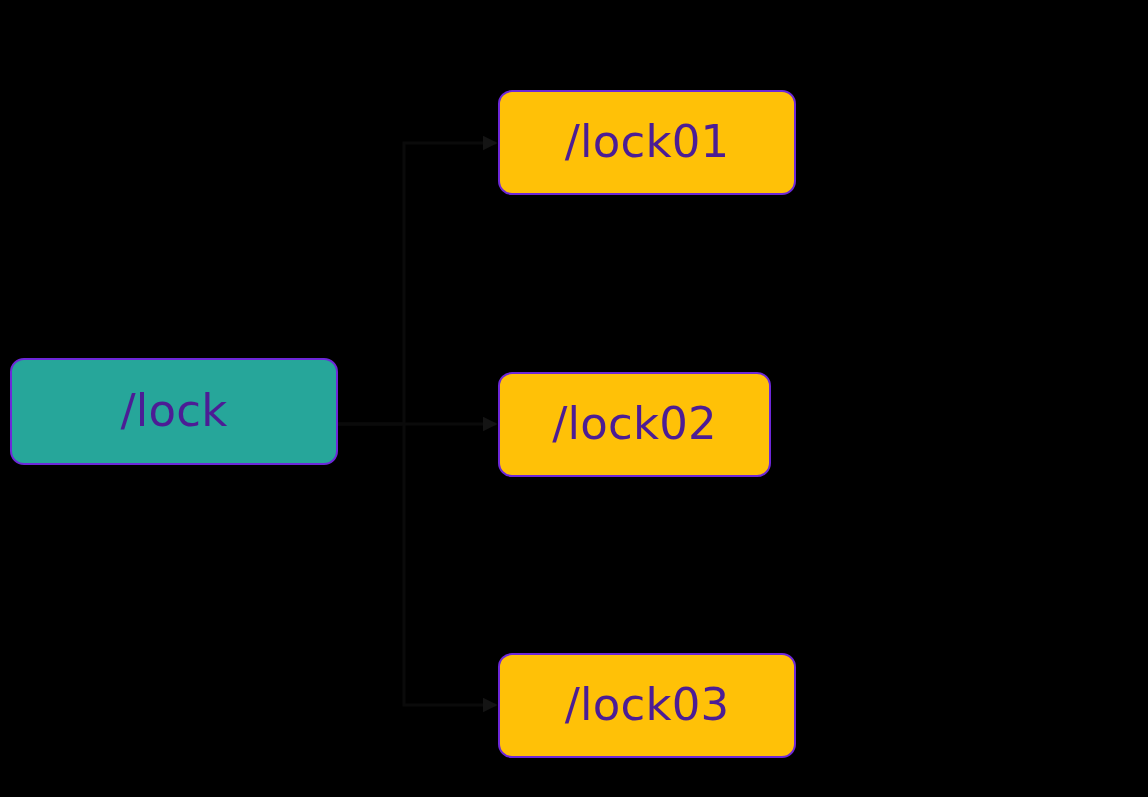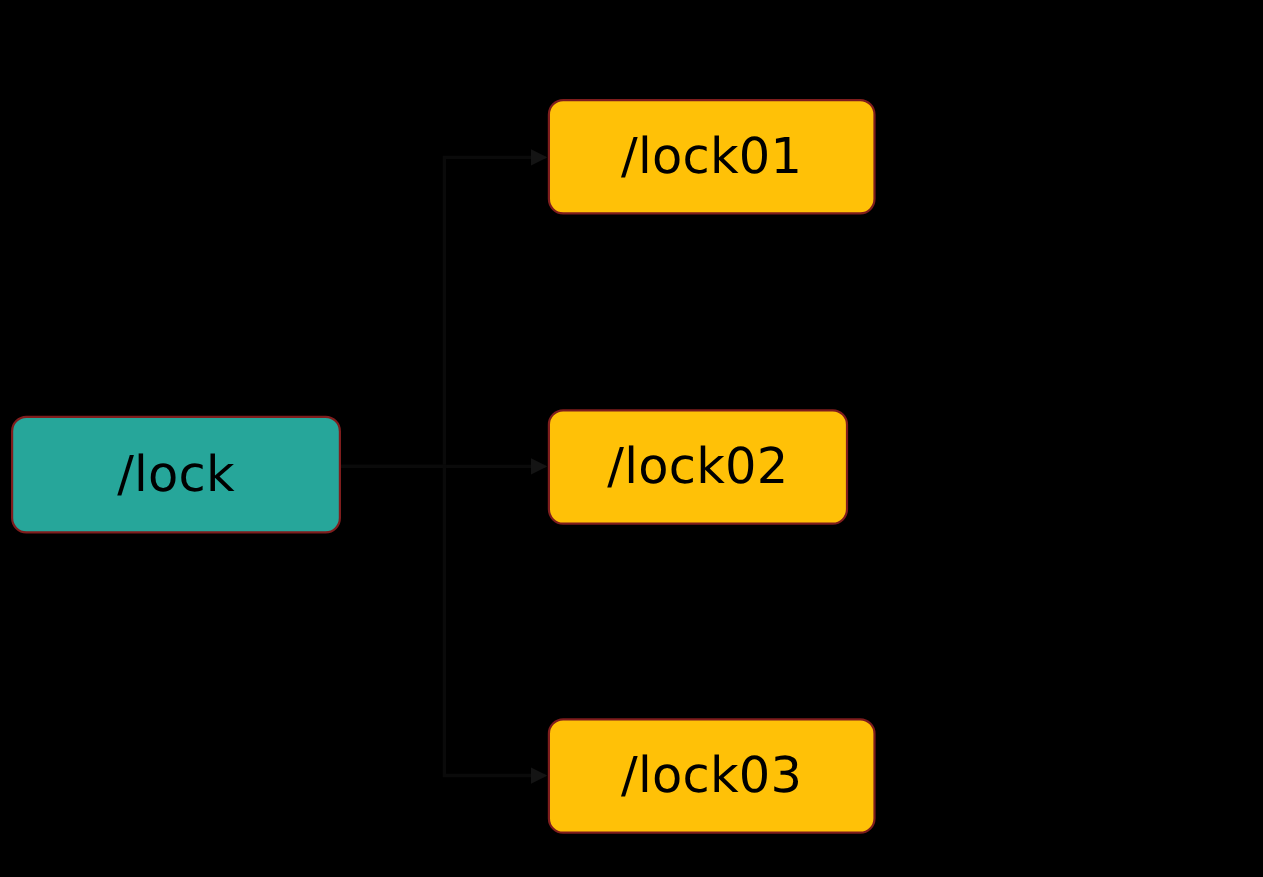--- a/index.html
+++ b/index.html
@@ -24,22 +24,22 @@
     height: 797px;
     pointer-events: none;
   }
   .node {
     position: absolute;
     box-sizing: border-box;
     display: flex;
     align-items: center;
     justify-content: center;
     border-radius: 14px;
-    border: 2px solid #7f1d1d;
-    color: #000000;
+    border: 2px solid #6d28d9;
+    color: #4c1d95;
     font-size: 45px;
     line-height: 1;
     letter-spacing: 0.2px;
     white-space: nowrap;
     user-select: none;
     cursor: pointer;
   }
   .node-label {
     display: block;
     transform: translateY(-1px);
@@ -60,21 +60,21 @@
     <defs>
       <marker id="arrow" viewBox="0 0 10 10" refX="9" refY="5" markerWidth="5" markerHeight="5" orient="auto-start-reverse">
         <path d="M 0 0 L 10 5 L 0 10 z" fill="#141414"></path>
       </marker>
     </defs>
     <path d="M 310 424 L 404 424 L 404 143 L 496 143" fill="none" stroke="#0a0a0a" stroke-width="3" marker-end="url(#arrow)"></path>
     <path d="M 310 424 L 496 424" fill="none" stroke="#0a0a0a" stroke-width="3" marker-end="url(#arrow)"></path>
     <path d="M 310 424 L 404 424 L 404 705 L 496 705" fill="none" stroke="#0a0a0a" stroke-width="3" marker-end="url(#arrow)"></path>
   </svg>
 
-  <div class="node node-root" style="left:10px; top:378px; width:300px; height:107px;">
+  <div class="node node-root" style="left:10px; top:358px; width:328px; height:107px;">
     <span class="node-label">/lock</span>
   </div>
 
   <div class="node node-child" style="left:498px; top:90px; width:298px; height:105px;">
     <span class="node-label">/lock01</span>
   </div>
 
   <div class="node node-child" style="left:498px; top:372px; width:273px; height:105px;">
     <span class="node-label">/lock02</span>
   </div>

